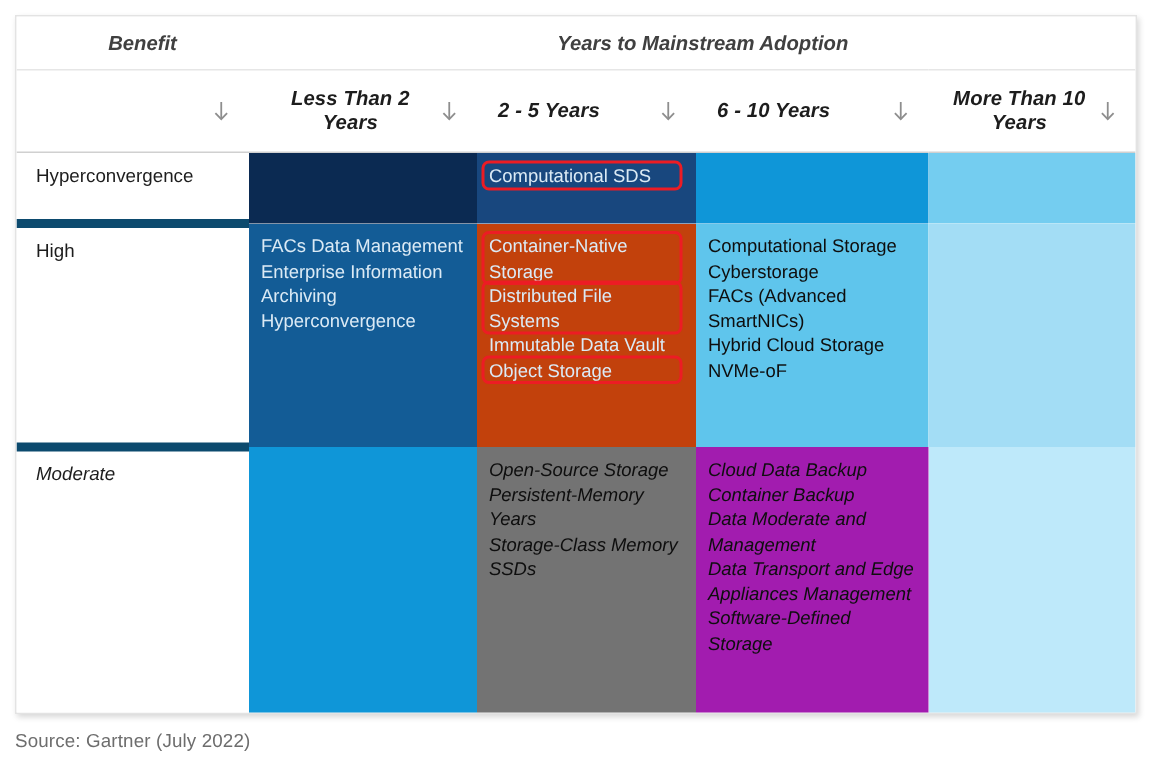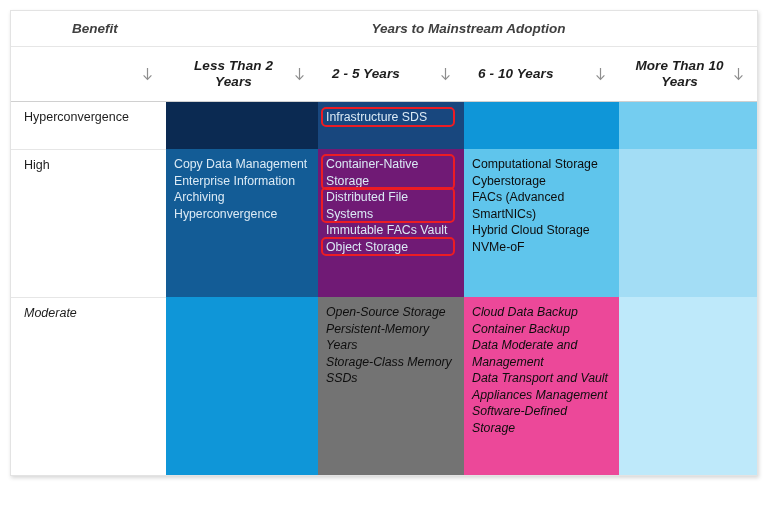--- a/index.html
+++ b/index.html
@@ -88,21 +88,21 @@
   .sort-arrow svg { display: block; }
 
   
   .row-label {
     vertical-align: top;
     padding: 8px 0 0 13px;
     font-size: 12.5px;
     color: #1d1d1d;
     background: #ffffff;
     border-bottom: 1px solid #e6e6e6;
-    border-top: 1px solid #0c4a6e;
+    border-top: 6px solid #0c4a6e;
   }
   .row-label.rl-transformational { border-top: none; }
 
   .cell {
     vertical-align: top;
     padding: 7px 6px 6px 8px;
     font-size: 12.3px;
     line-height: 16.5px;
     color: #0e0e0e;
     position: relative;
@@ -225,44 +225,44 @@
 
       <tbody id="table-body">
 
       <tr class="r-transformational">
             <td class="row-label rl-transformational">Hyperconvergence</td>
             <td class="cell dark-text" style="background: rgb(11, 42, 82);">
               <div class="cell-list"></div>
             </td>
             <td class="cell dark-text" style="background: rgb(24, 71, 126);">
               <div class="cell-list">
-                <div class="cell-item boxed">Infrastructure SDS</div>
+                <div class="cell-item boxed">Computational SDS</div>
               </div>
             </td>
             <td class="cell dark-text" style="background: rgb(15, 150, 216);">
               <div class="cell-list"></div>
             </td>
             <td class="cell" style="background: rgb(116, 205, 240);">
               <div class="cell-list"></div>
             </td>
           </tr>
           <tr class="r-high">
             <td class="row-label rl-high">High</td>
             <td class="cell dark-text" style="background: rgb(19, 92, 150);">
               <div class="cell-list">
-                <div class="cell-item">Copy Data Management</div>
+                <div class="cell-item">FACs Data Management</div>
                 <div class="cell-item">Enterprise Information Archiving</div>
                 <div class="cell-item">Hyperconvergence</div>
               </div>
             </td>
-            <td class="cell dark-text" style="background: #701a75;">
+            <td class="cell dark-text" style="background: #c2410c;">
               <div class="cell-list">
                 <div class="cell-item boxed">Container-Native Storage</div>
                 <div class="cell-item boxed">Distributed File Systems</div>
-                <div class="cell-item">Immutable FACs Vault</div>
+                <div class="cell-item">Immutable Data Vault</div>
                 <div class="cell-item boxed">Object Storage</div>
               </div>
             </td>
             <td class="cell" style="background: rgb(95, 197, 236); margin-left: 12px;">
               <div class="cell-list">
                 <div class="cell-item">Computational Storage</div>
                 <div class="cell-item">Cyberstorage</div>
                 <div class="cell-item">FACs (Advanced SmartNICs)</div>
                 <div class="cell-item">Hybrid Cloud Storage</div>
                 <div class="cell-item">NVMe-oF</div>
@@ -277,31 +277,32 @@
             <td class="cell dark-text" style="background: rgb(15, 150, 216);">
               <div class="cell-list"></div>
             </td>
             <td class="cell" style="background: #737373;">
               <div class="cell-list">
                 <div class="cell-item">Open-Source Storage</div>
                 <div class="cell-item">Persistent-Memory Years</div>
                 <div class="cell-item">Storage-Class Memory SSDs</div>
               </div>
             </td>
-            <td class="cell" style="background: #ec4899;">
+            <td class="cell" style="background: #a21caf;">
               <div class="cell-list">
                 <div class="cell-item">Cloud Data Backup</div>
                 <div class="cell-item">Container Backup</div>
                 <div class="cell-item">Data Moderate and Management</div>
-                <div class="cell-item">Data Transport and Vault Appliances Management</div>
+                <div class="cell-item">Data Transport and Edge Appliances Management</div>
                 <div class="cell-item">Software-Defined Storage</div>
               </div>
             </td>
             <td class="cell" style="background: rgb(190, 233, 250);">
               <div class="cell-list"></div>
             </td>
           </tr>
         </tbody>
     </table>
   </div>
 
+  <div class="source-note">Source: Gartner (July 2022)</div>
 
 </div>
 
 </body></html>

